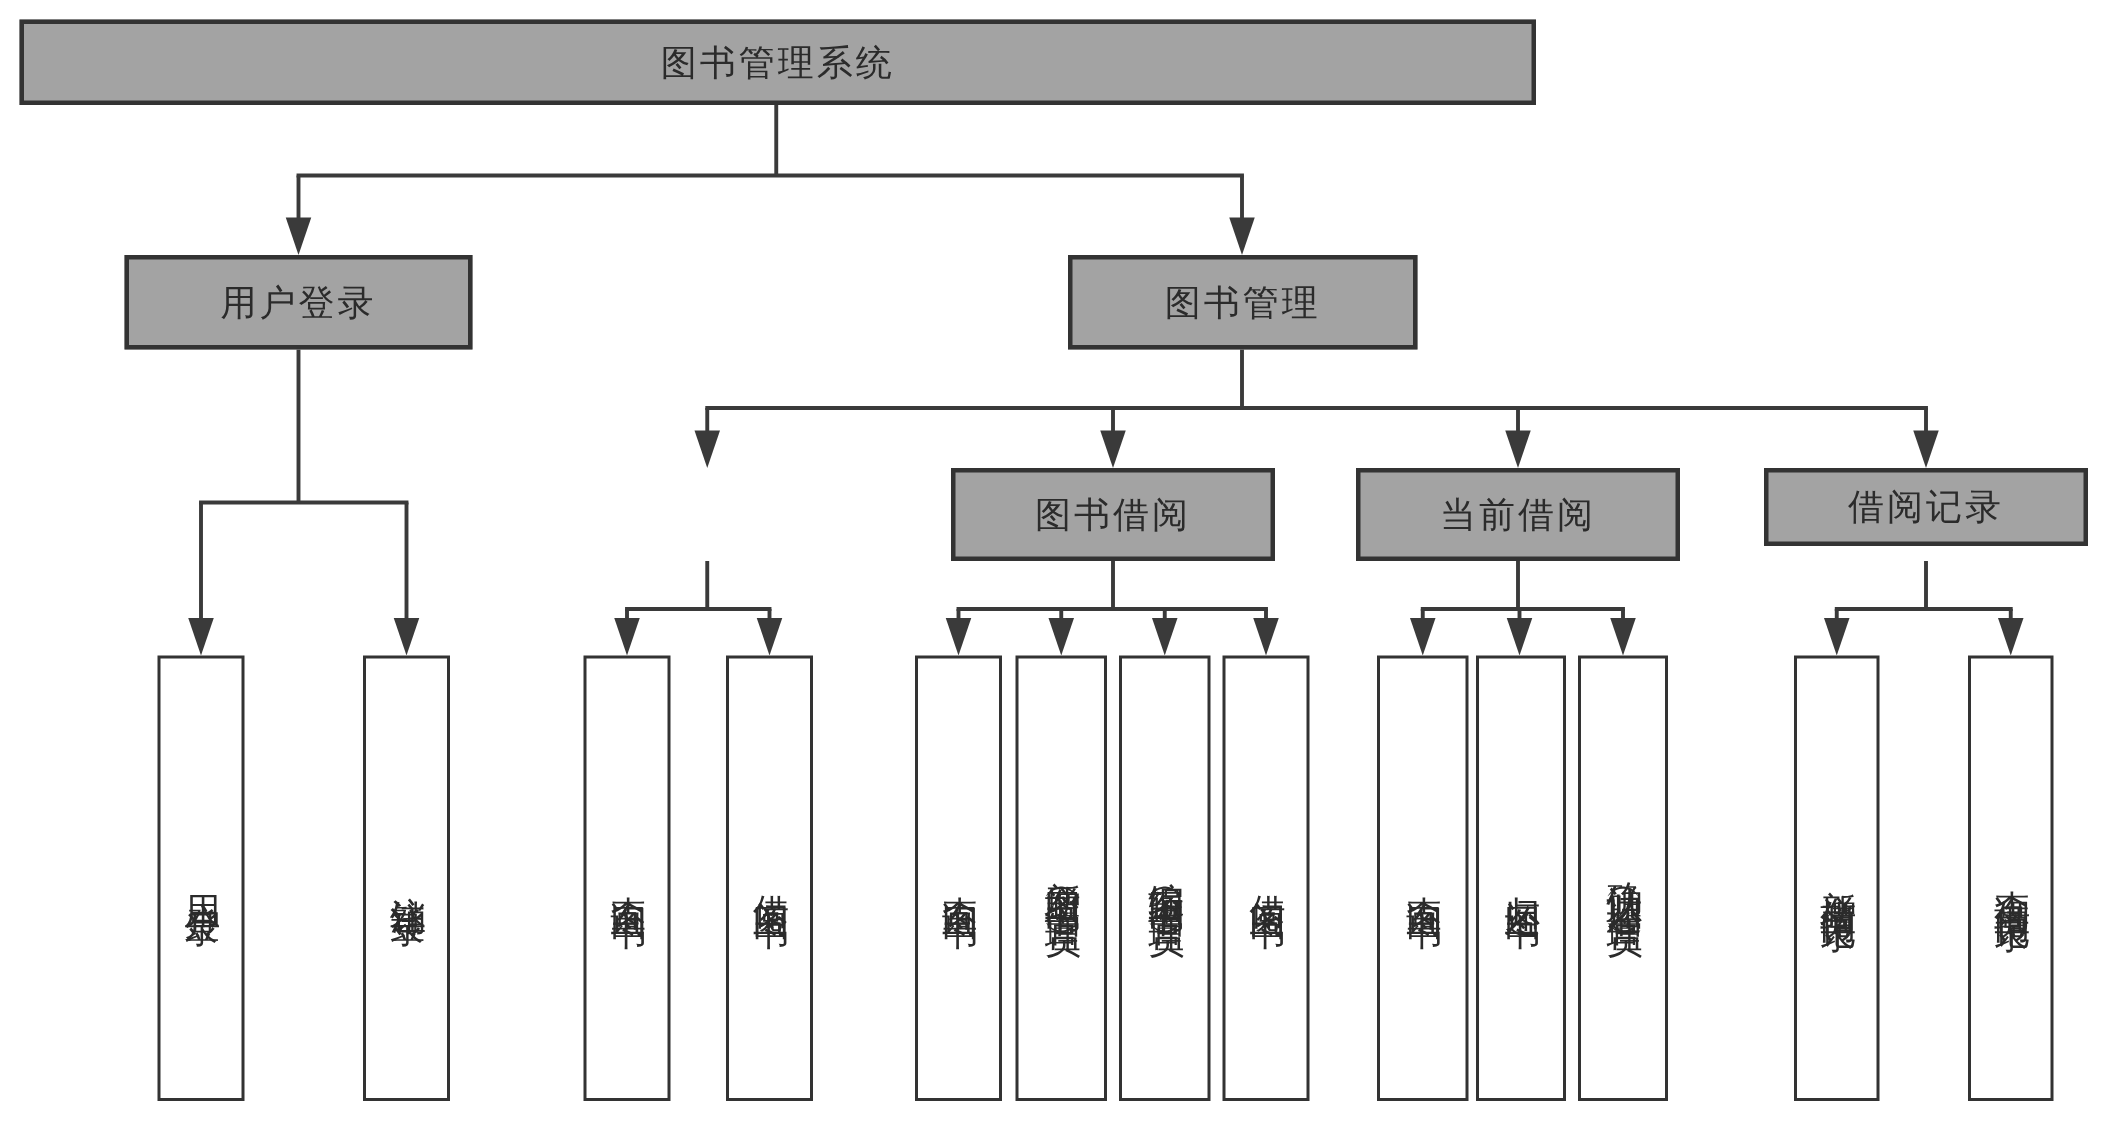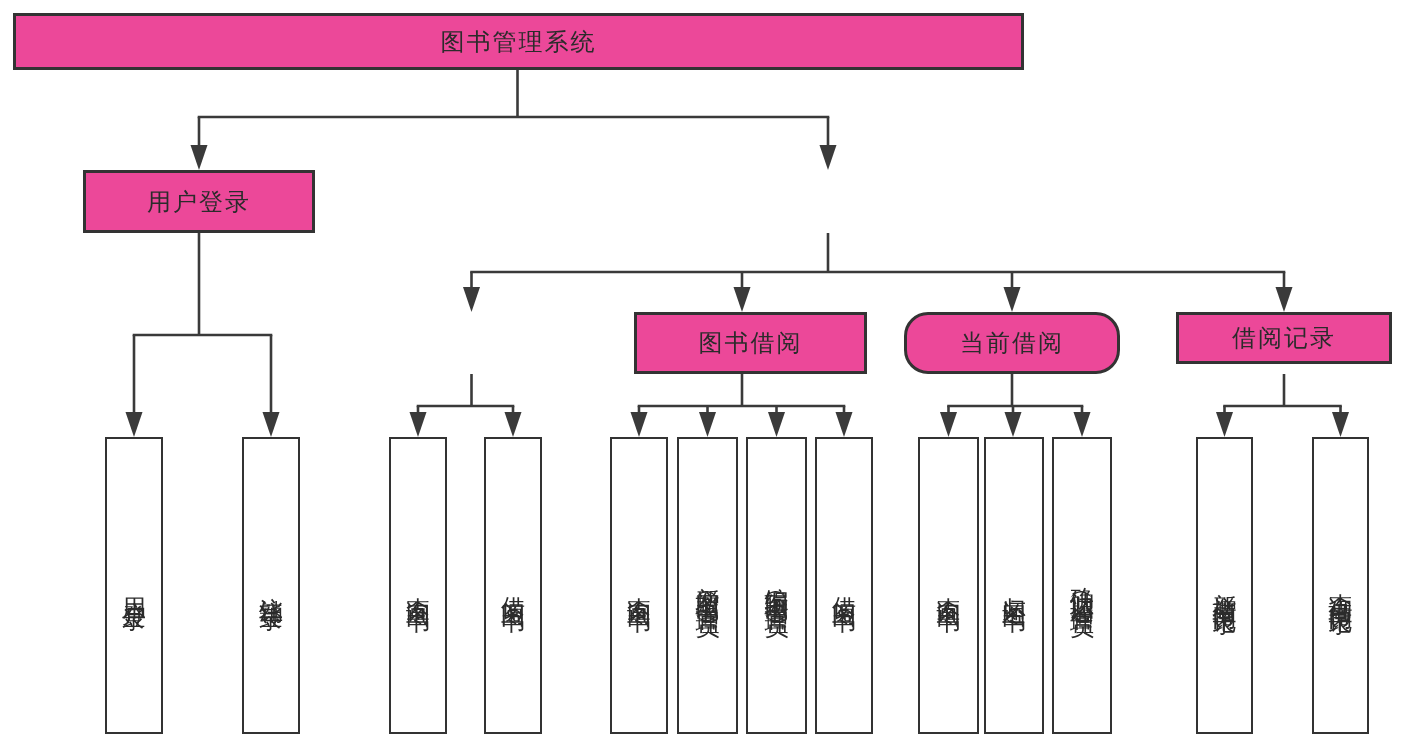--- a/index.html
+++ b/index.html
@@ -1,40 +1,40 @@
 <!DOCTYPE html>
 <html><head>
 <meta charset="utf-8">
 <style>
   html,body{margin:0;padding:0;background:#ffffff;}
   body{font-family:"Liberation Sans","DejaVu Sans",sans-serif;}
   #canvas{position:relative;width:1405px;height:747px;background:#ffffff;overflow:hidden;}
   svg.connectors{position:absolute;left:0;top:0;z-index:1;}
   .node{
-    position:absolute;box-sizing:border-box;background:#ec4899;border:3px solid #333333;
+    position:absolute;box-sizing:border-box;background:#a3a3a3;border:3px solid #333333;
     display:flex;align-items:center;justify-content:center;
     font-size:24px;color:#2b2b2b;letter-spacing:2px;z-index:2;
   }
   .leaf{
     position:absolute;box-sizing:border-box;background:#ffffff;border:2.5px solid #333333;
     top:437px;height:297px;display:flex;align-items:center;justify-content:center;z-index:2;
   }
   .leaf .vtext{
     writing-mode:vertical-rl;text-orientation:mixed;white-space:nowrap;
     font-size:24px;color:#2b2b2b;letter-spacing:4px;line-height:1;
   }
   
   #n-root{left:13px;top:13px;width:1011px;height:57px;}
   
   #n-userlogin{left:83px;top:170px;width:232px;height:63px;}
   #n-bookmgmt{left:712px;top:170px;width:233px;height:63px;}
   
   #n-newbook{left:363px;top:312px;width:217px;height:62px;}
-  #n-borrowing{left:634px;top:312px;width:233px;height:62px;}
-  #n-current{left:904px;top:312px;width:216px;height:62px;border-radius:24px;}
+  #n-borrowing{left:634px;top:312px;width:216px;height:62px;}
+  #n-current{left:904px;top:312px;width:216px;height:62px;}
   #n-records{left:1176px;top:312px;width:216px;height:52px;}
   
   #l1{left:105px;width:58px;}
   #l2{left:242px;width:58px;}
   #l3{left:389px;width:58px;}
   #l4{left:484px;width:58px;}
   #l5{left:610px;width:58px;}
   #l6{left:677px;width:61px;}
   #l7{left:746px;width:61px;}
   #l8{left:815px;width:58px;}
@@ -108,20 +108,23 @@
       <polygon points="1332,412 1349,412 1340.5,437" fill="#3a3a3a"></polygon>
     </svg>
 
   <div class="node" id="n-root">
     <span>图书管理系统</span>
   </div>
 
   <div class="node" id="n-userlogin">
     <span>用户登录</span>
   </div>
+  <div class="node" id="n-bookmgmt">
+    <span>图书管理</span>
+  </div>
 
   <div class="node" id="n-borrowing">
     <span>图书借阅</span>
   </div>
   <div class="node" id="n-current">
     <span>当前借阅</span>
   </div>
   <div class="node" id="n-records">
     <span>借阅记录</span>
   </div>

